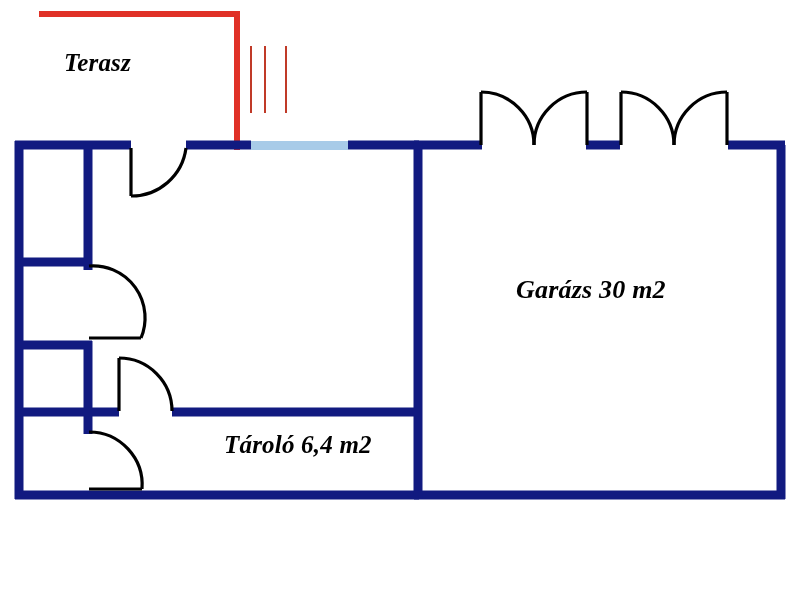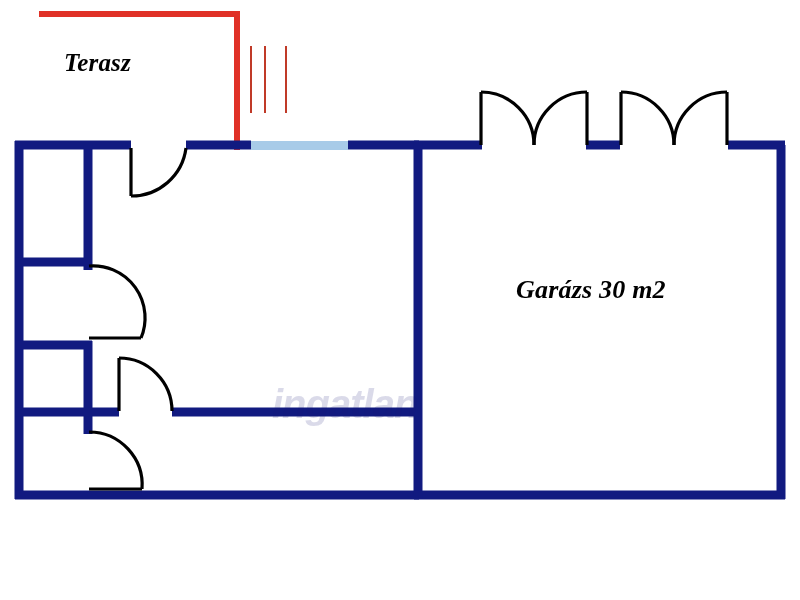--- a/index.html
+++ b/index.html
@@ -144,17 +144,17 @@
     </g>
 
   </svg>
 
   <div class="plan-label" id="label-terasz">Terasz</div>
 
 
 
   <div class="plan-label" id="label-garazs">Garázs 30 m2</div>
 
+  <div class="plan-label" id="label-tarolo">Tároló 6,4 m2</div>
 
 
-  <div id="watermark">ingatlan</div>
 
 </div>
 
 </body></html>

